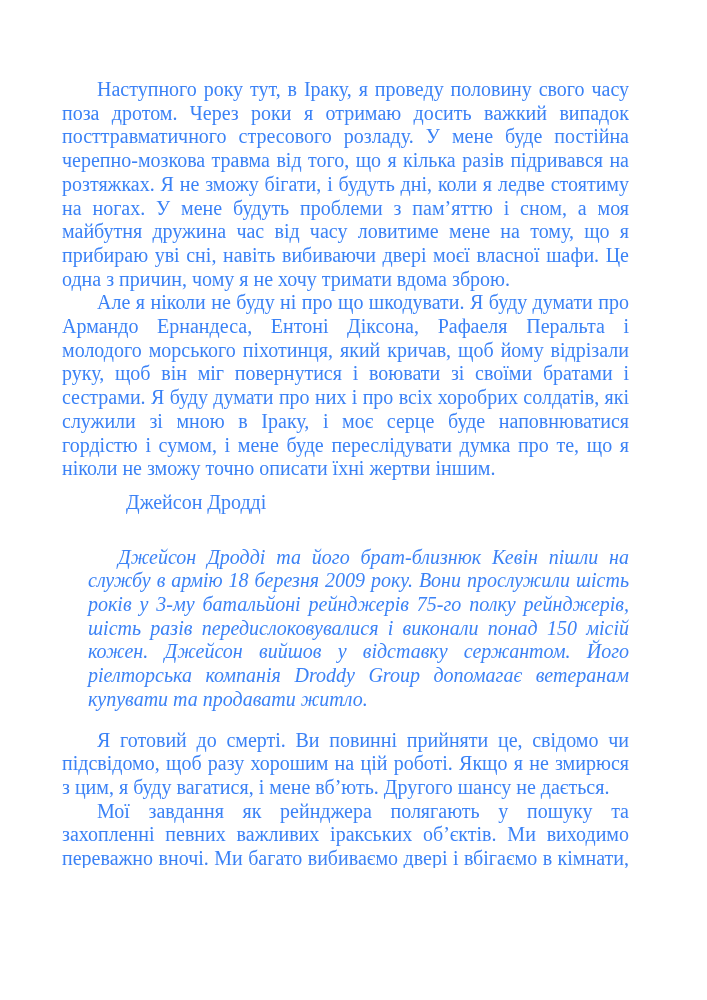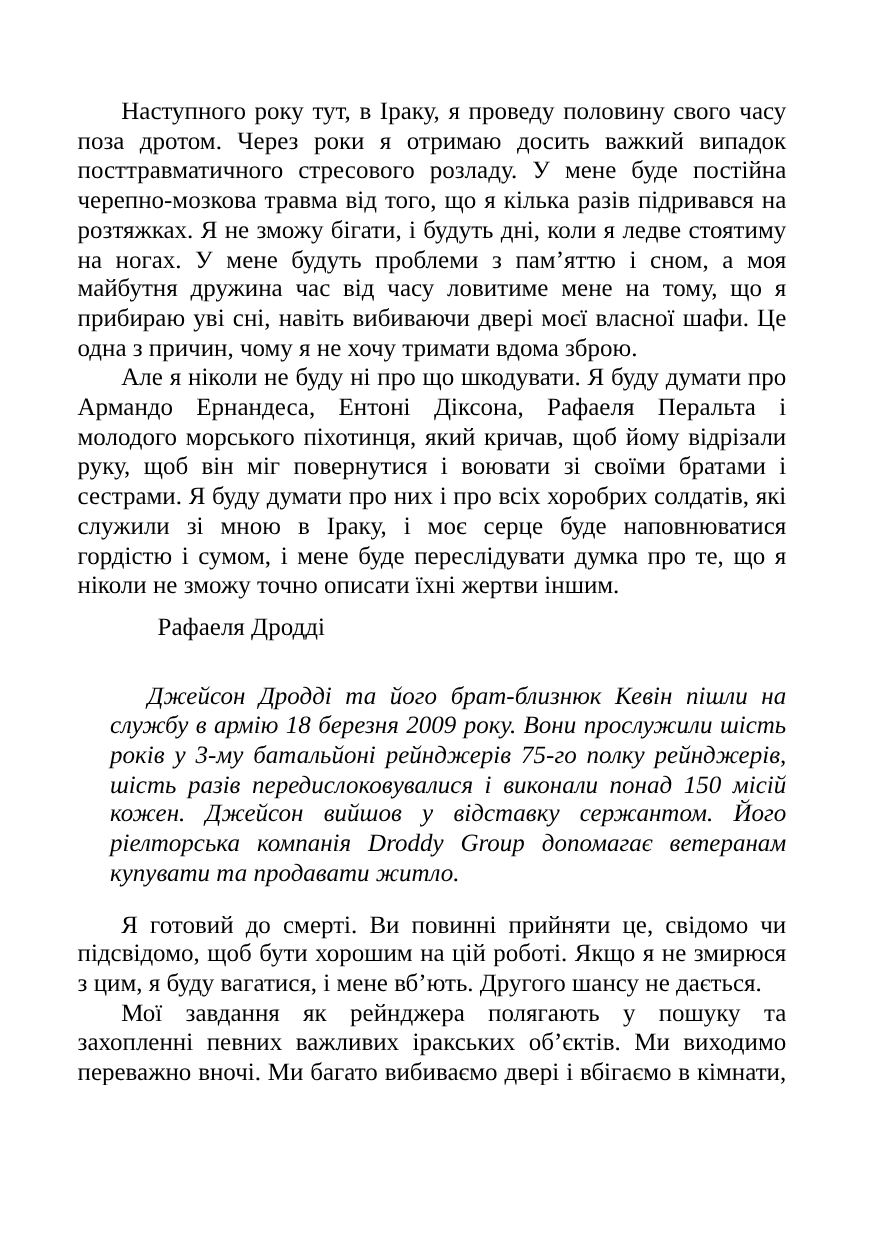--- a/index.html
+++ b/index.html
@@ -5,21 +5,21 @@
   html, body {
     margin: 0;
     padding: 0;
     background: #ffffff;
   }
   .page {
     position: relative;
     width: 707px;
     height: 868px;
     background: #ffffff;
-    color: #000000;
+    color: #3b82f6;
     font-family: "Liberation Serif", serif;
     overflow: hidden;
   }
   .text-block {
     position: absolute;
     left: 62px;
     top: 78px;
     width: 567px;
     font-size: 20px;
     line-height: 23.7px;
@@ -52,19 +52,19 @@
     line-height: 23.7px;
   }
 </style>
 </head>
 <body>
 
 <div class="page">
   <div class="text-block">
     <p class="para">Наступного року тут, в Іраку, я проведу половину свого часу поза дротом. Через роки я отримаю досить важкий випадок посттравматичного стресового розладу. У мене буде постійна черепно-мозкова травма від того, що я кілька разів підривався на розтяжках. Я не зможу бігати, і будуть дні, коли я ледве стоятиму на ногах. У мене будуть проблеми з пам’яттю і сном, а моя майбутня дружина час від часу ловитиме мене на тому, що я прибираю уві сні, навіть вибиваючи двері моєї власної шафи. Це одна з причин, чому я не хочу тримати вдома зброю.</p>
     <p class="para">Але я ніколи не буду ні про що шкодувати. Я буду думати про Армандо Ернандеса, Ентоні Діксона, Рафаеля Перальта і молодого морського піхотинця, який кричав, щоб йому відрізали руку, щоб він міг повернутися і воювати зі своїми братами і сестрами. Я буду думати про них і про всіх хоробрих солдатів, які служили зі мною в Іраку, і моє серце буде наповнюватися гордістю і сумом, і мене буде переслідувати думка про те, що я ніколи не зможу точно описати їхні жертви іншим.</p>
-    <p class="signature">Рафаеля Дродді</p>
+    <p class="signature">Джейсон Дродді</p>
     <p class="bio">Джейсон Дродді та його брат-близнюк Кевін пішли на службу в армію 18 березня 2009 року. Вони прослужили шість років у 3-му батальйоні рейнджерів 75-го полку рейнджерів, шість разів передислоковувалися і виконали понад 150 місій кожен. Джейсон вийшов у відставку сержантом. Його ріелторська компанія Droddy Group допомагає ветеранам купувати та продавати житло.</p>
-    <p class="para after-bio">Я готовий до смерті. Ви повинні прийняти це, свідомо чи підсвідомо, щоб бути хорошим на цій роботі. Якщо я не змирюся з цим, я буду вагатися, і мене вб’ють. Другого шансу не дається.</p>
+    <p class="para after-bio">Я готовий до смерті. Ви повинні прийняти це, свідомо чи підсвідомо, щоб разу хорошим на цій роботі. Якщо я не змирюся з цим, я буду вагатися, і мене вб’ють. Другого шансу не дається.</p>
     <p class="para">Мої завдання як рейнджера полягають у пошуку та захопленні певних важливих іракських об’єктів. Ми виходимо переважно вночі. Ми багато вибиваємо двері і вбігаємо в кімнати, не знаючи, з ким — чи з чим — ми зіткнемося. Кожного разу це загадка. Я беру участь у багатьох перестрілках, деякі з них досить інтенсивні.</p>
   </div>
   <div class="page-number">8</div>
 </div>
 
 </body></html>

